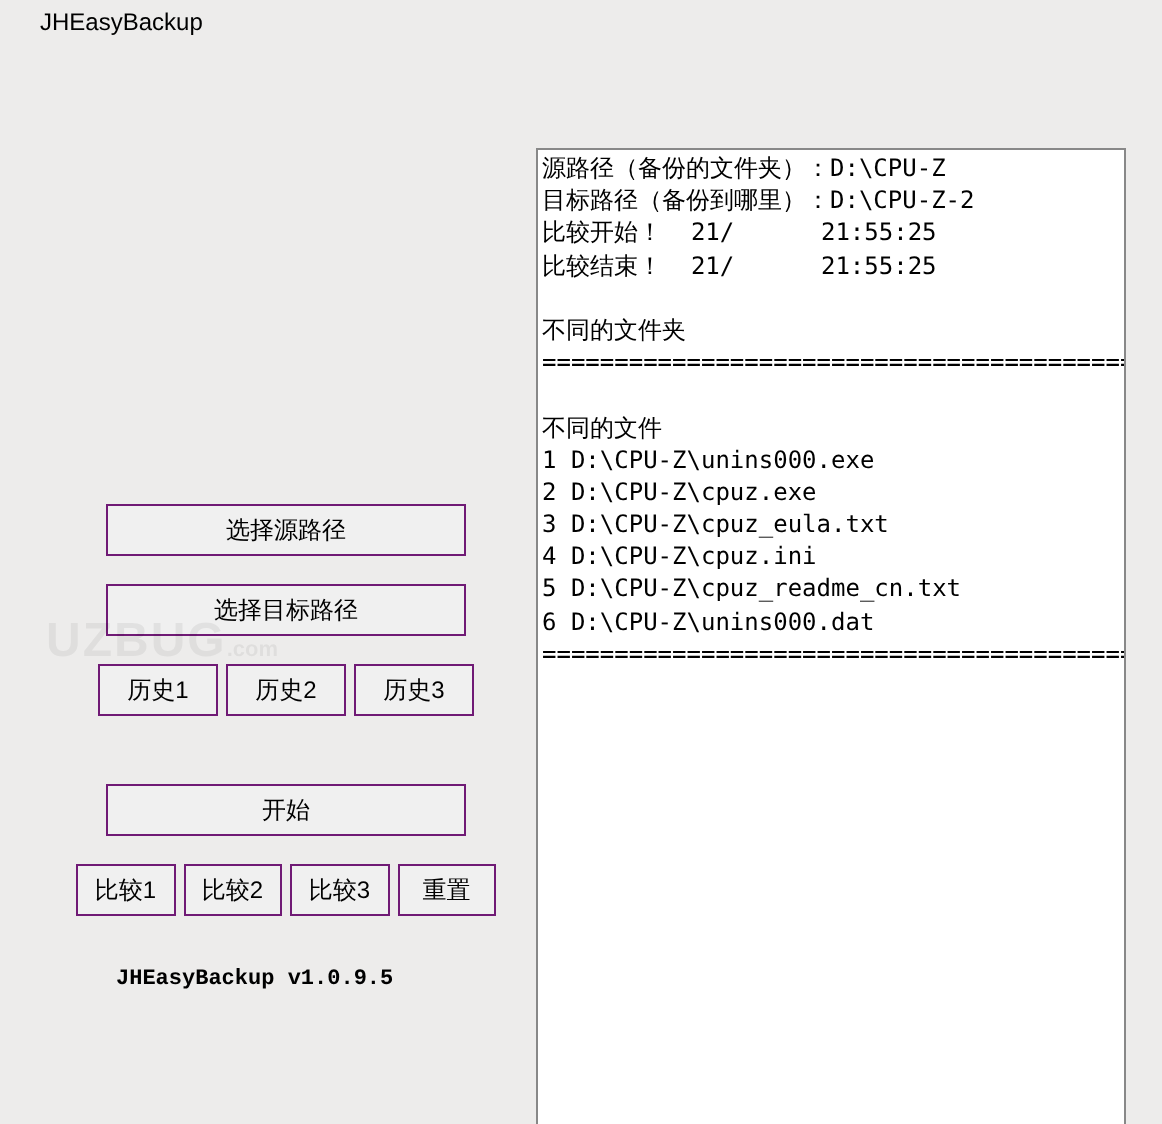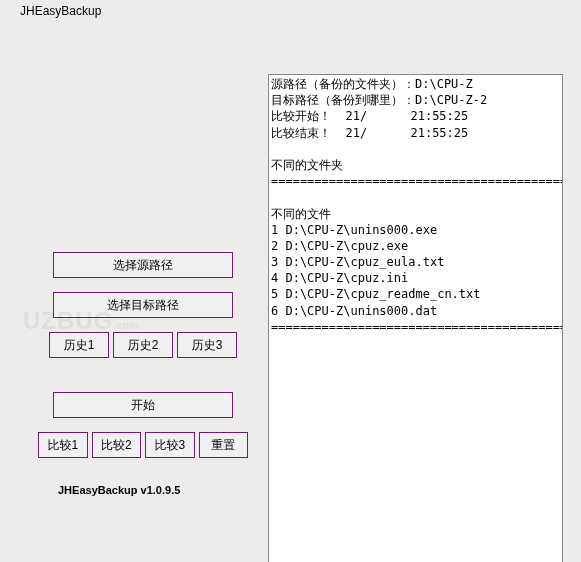--- a/index.html
+++ b/index.html
@@ -63,21 +63,21 @@
   margin-bottom: 14px;
 }
 .row .small-btn {
   width: 60px;
   height: 26px;
 }
 .footer {
   margin-top: 24px;
   font-size: 11px;
   font-weight: bold;
-  font-family: Liberation Sans, sans-serif;
+  font-family: Liberation Mono, monospace;
   line-height: 1.6;
   padding-left: 20px;
 }
 .right-panel {
   flex: 1;
   padding-top: 24px;
 }
 .log {
   width: 295px;
   height: 500px;

